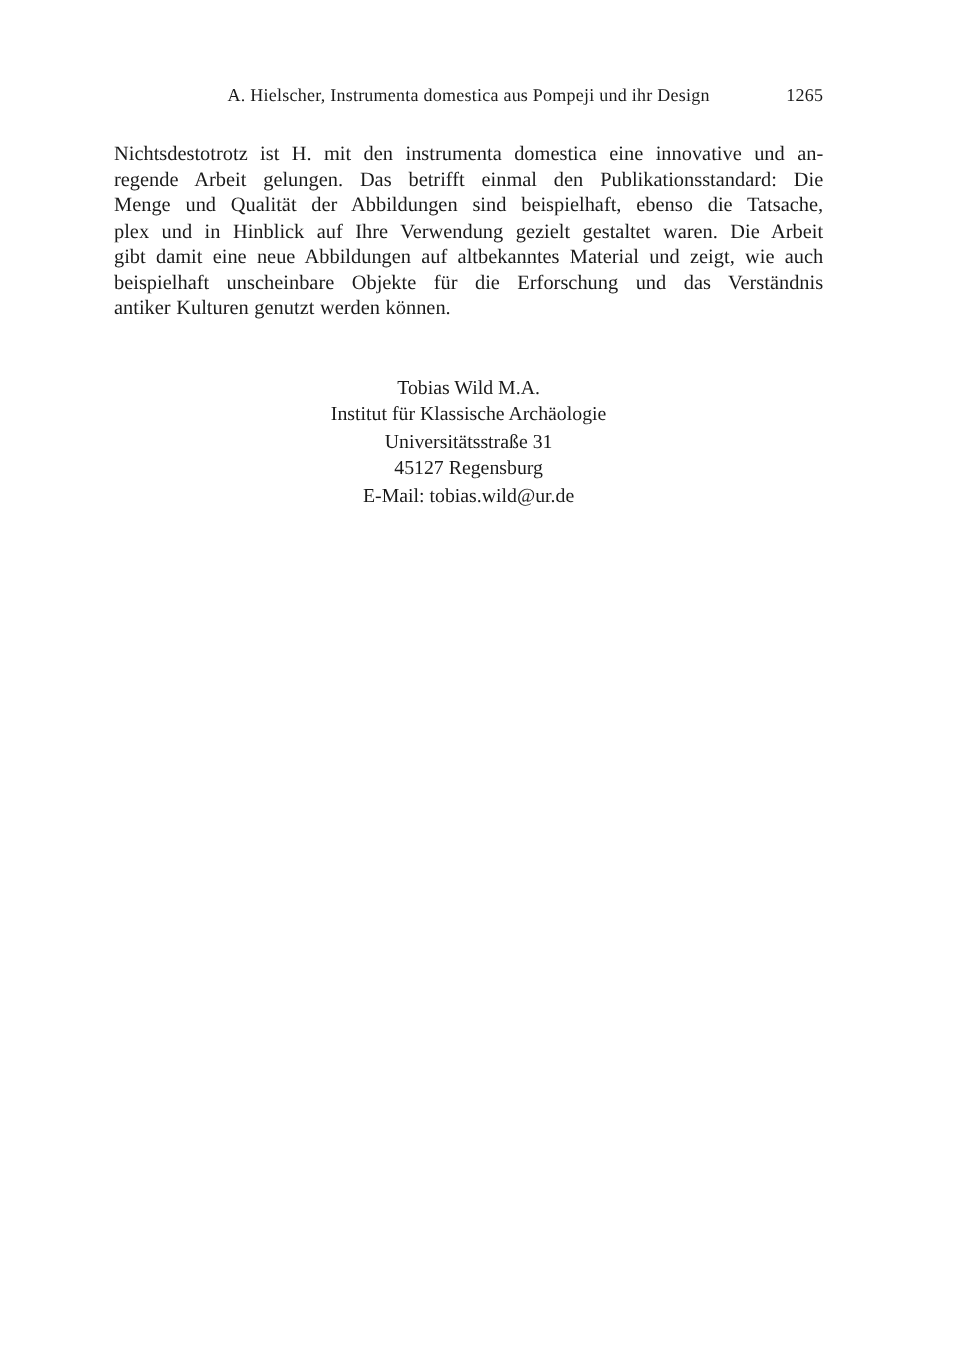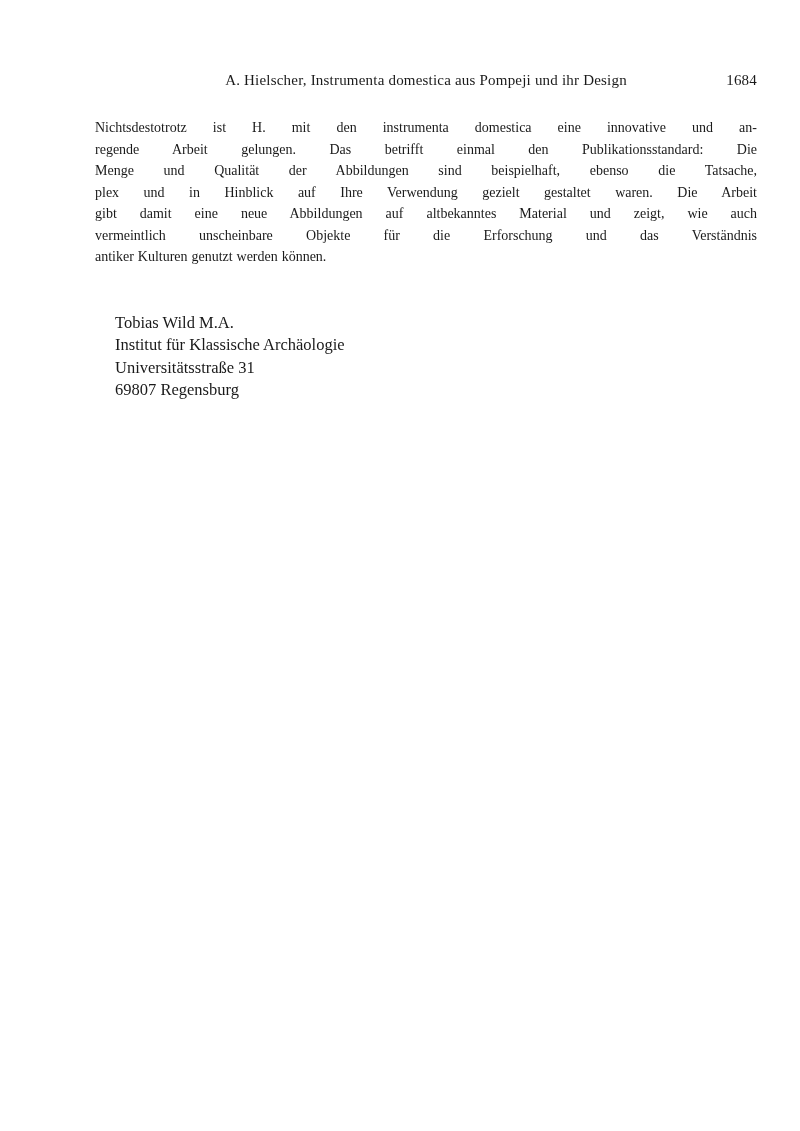--- a/index.html
+++ b/index.html
@@ -8,21 +8,21 @@
     background: #ffffff;
   }
   .page {
     position: relative;
     width: 800px;
     height: 1131px;
     background: #ffffff;
     font-family: "Liberation Serif", "DejaVu Serif", serif;
     color: #1a1a1a;
     box-sizing: border-box;
-    padding: 72px 43px 0 95px;
+    padding: 72px 114px 0 95px;
     overflow: hidden;
   }
   .running-header {
     position: relative;
     width: 100%;
     height: 20px;
     font-size: 15px;
     letter-spacing: 0.2px;
   }
   .running-title {
@@ -31,62 +31,62 @@
     white-space: nowrap;
   }
   .running-pagenum {
     position: absolute;
     right: 0;
     top: 0;
     font-size: 15px;
   }
   .body-paragraph {
     margin-top: 25px;
-    font-size: 14px;
+    font-size: 17px;
     line-height: 21.5px;
   }
   .para-line {
     text-align: justify;
     text-align-last: justify;
     word-spacing: 0.4px;
   }
   .para-line.last {
     text-align-last: left;
     font-family: Liberation Serif, serif;
   }
   .author-block {
     margin-top: 44px;
     font-size: 16.5px;
     line-height: 22.5px;
   }
   .author-line {
-    text-align: left;
-    margin-left: 20px;
+    text-align: center;
   }
 </style>
 </head>
 <body>
 
 <div class="page">
 
   <div class="running-header">
     <div class="running-title">A. Hielscher, Instrumenta domestica aus Pompeji und ihr Design</div>
-    <div class="running-pagenum">1684</div>
+    <div class="running-pagenum">1265</div>
   </div>
 
   <div class="body-paragraph">
       <div class="para-line">Nichtsdestotrotz ist H. mit den instrumenta domestica eine innovative und an-</div>
       <div class="para-line">regende Arbeit gelungen. Das betrifft einmal den Publikationsstandard: Die</div>
       <div class="para-line">Menge und Qualität der Abbildungen sind beispielhaft, ebenso die Tatsache,</div>
       <div class="para-line">plex und in Hinblick auf Ihre Verwendung gezielt gestaltet waren. Die Arbeit</div>
       <div class="para-line">gibt damit eine neue Abbildungen auf altbekanntes Material und zeigt, wie auch</div>
-      <div class="para-line">vermeintlich unscheinbare Objekte für die Erforschung und das Verständnis</div>
+      <div class="para-line">beispielhaft unscheinbare Objekte für die Erforschung und das Verständnis</div>
       <div class="para-line last">antiker Kulturen genutzt werden können.</div>
     </div>
 
   <div class="author-block">
       <div class="author-line">Tobias Wild M.A.</div>
       <div class="author-line">Institut für Klassische Archäologie</div>
       <div class="author-line">Universitätsstraße 31</div>
-      <div class="author-line">69807 Regensburg</div>
+      <div class="author-line">45127 Regensburg</div>
+      <div class="author-line last">E-Mail: tobias.wild@ur.de</div>
     </div>
 
 </div>
 
 </body></html>

